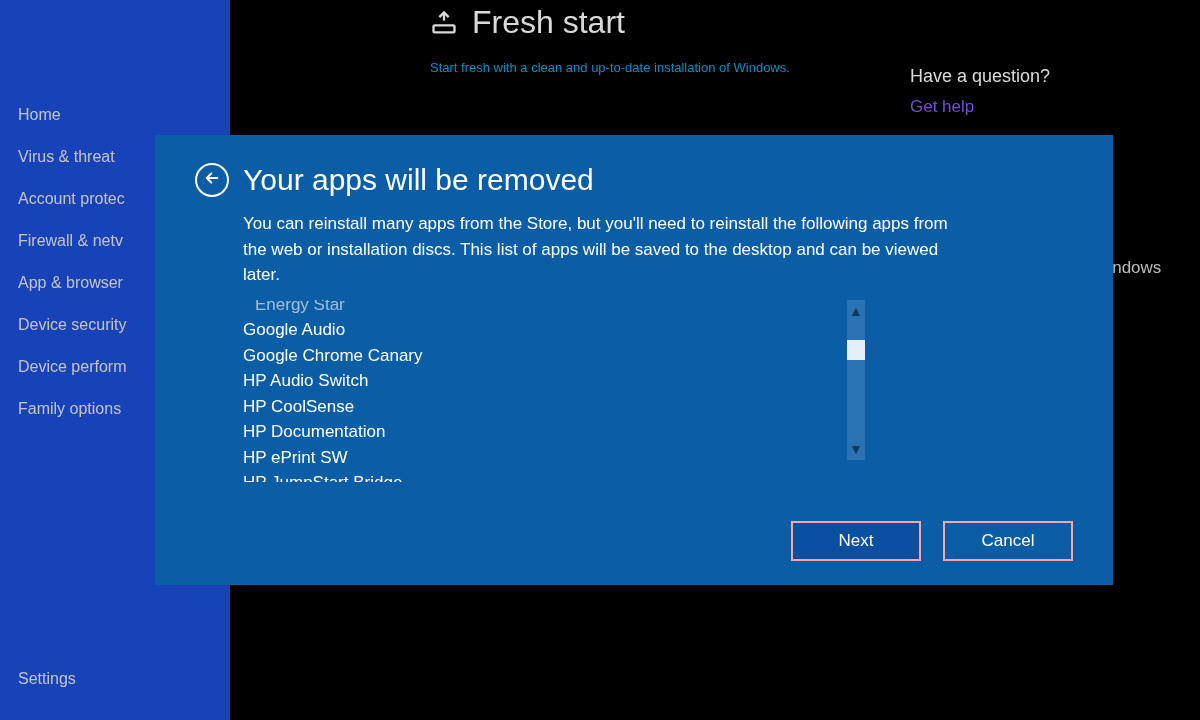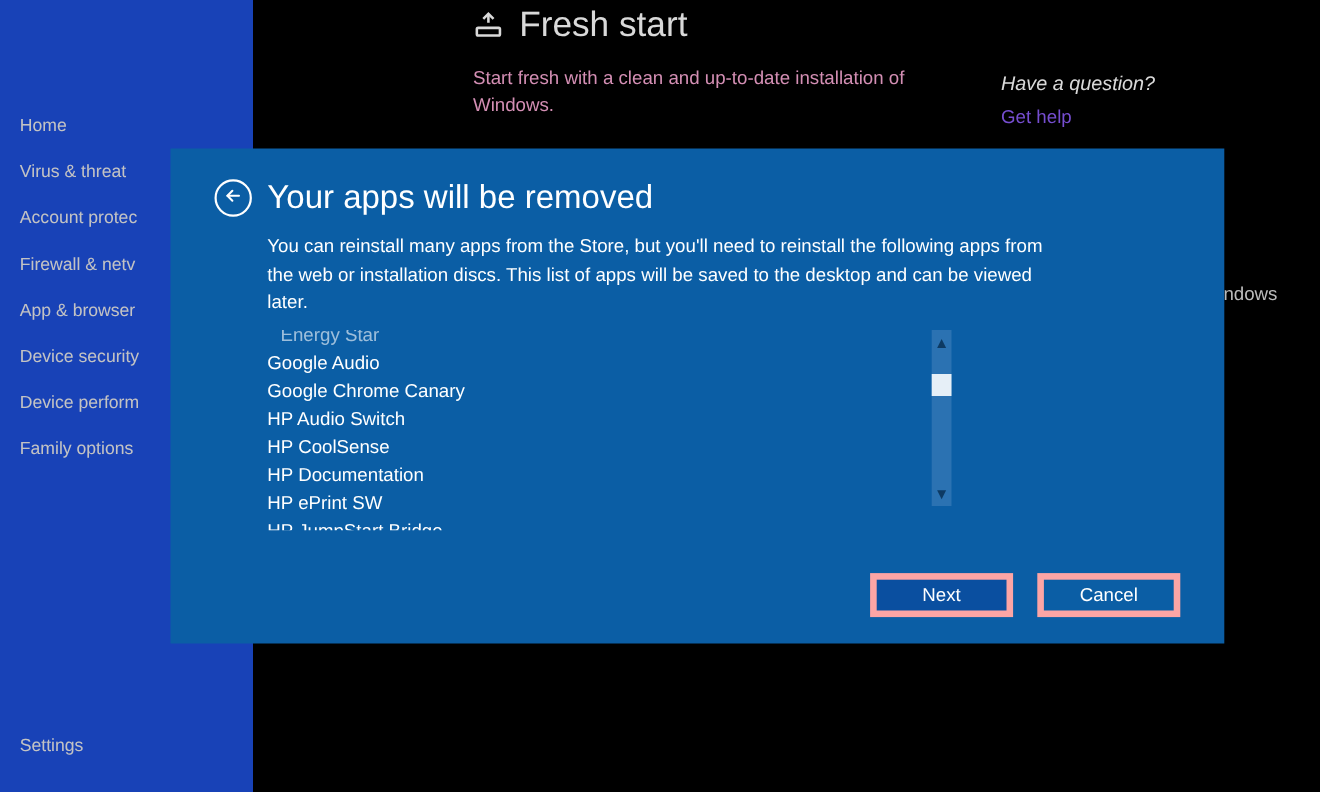--- a/index.html
+++ b/index.html
@@ -48,40 +48,39 @@
     width: 28px; height: 28px;
     color: #fff;
   }
   .fresh-header h1 {
     font-weight: 300;
     font-size: 32px;
     color: #fff;
   }
   .fresh-desc {
     margin-top: 18px;
-    font-size: 17px;
-    color: #f9a8d4;
+    font-size: 13px;
+    color: #0ea5e9;
     max-width: 430px;
     line-height: 1.45;
   }
 
   .right-col {
     position: absolute;
     right: 0;
     top: 54px;
     width: 290px;
     padding-right: 24px;
     font-size: 17px;
   }
   .right-col .heading {
     color: #fff;
     margin-top: 12px;
     margin-bottom: 10px;
     font-size: 18px;
-    font-style: italic;
   }
   .right-col .desc {
     color: #ddd;
     line-height: 1.5;
     margin-bottom: 6px;
   }
   .right-col .link {
     color: #8b5cf6;
     margin-bottom: 28px;
     cursor: pointer;
@@ -174,21 +173,21 @@
   .dialog-buttons {
     position: absolute;
     right: 40px;
     bottom: 24px;
     display: flex;
     gap: 22px;
   }
   .dlg-btn {
     width: 130px;
     height: 40px;
-    border: 6px solid #fca5a5;
+    border: 2px solid #fca5a5;
     color: #fff;
     font-size: 17px;
     display: flex;
     align-items: center;
     justify-content: center;
     cursor: pointer;
     background: transparent;
   }
   .dlg-btn.primary {
     background: #0a4fa0;

